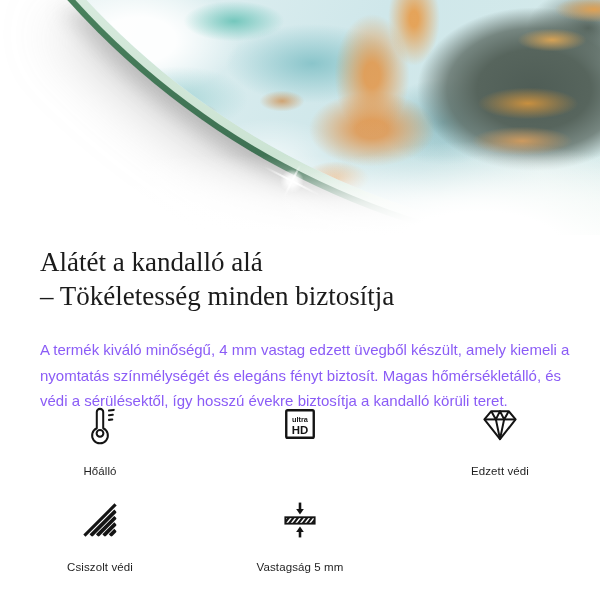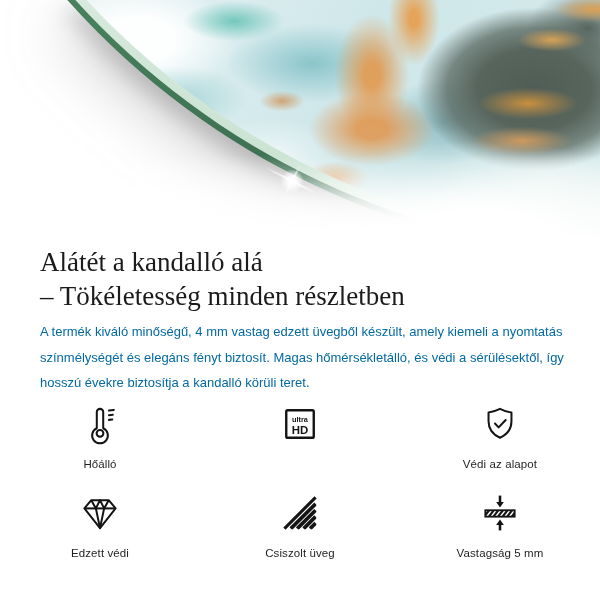--- a/index.html
+++ b/index.html
@@ -78,33 +78,33 @@
   .sparkle .ray1{width:62px;margin-left:-31px;margin-top:-1px;transform:rotate(27deg);}
   .sparkle .ray2{width:36px;margin-left:-18px;margin-top:-1px;height:1.5px;transform:rotate(-63deg);}
 
   
   .heading{
     position:absolute;left:40px;top:227px;width:540px;
     font-family:"Liberation Serif","DejaVu Serif",serif;
     font-size:27px;line-height:34px;color:#1b1b1b;font-weight:400;
   }
   .description{
-    position:absolute;left:40px;top:306px;width:532px;
-    font-size:13px;line-height:25.5px;color:#0369a1;
+    position:absolute;left:40px;top:322px;width:532px;
+    font-size:15px;line-height:25.5px;color:#8b5cf6;
   }
 
   
   .features{
     position:absolute;left:0;top:402px;width:600px;
     display:grid;grid-template-columns:200px 200px 200px;row-gap:21px;
     justify-items:center;
   }
   .feature{display:flex;flex-direction:column;align-items:center;}
   .feature .icon-box{height:44px;display:flex;align-items:center;justify-content:center;}
-  .feature .label{margin-top:12px;font-size:11.5px;color:#1f1f1f;letter-spacing:.1px;}
+  .feature .label{margin-top:19px;font-size:11.5px;color:#1f1f1f;letter-spacing:.1px;}
   .feature svg{stroke:#141414;fill:none;stroke-width:2.2;}
   .feature svg text{stroke:none;fill:#141414;font-family:"Liberation Sans",sans-serif;}
 </style>
 </head>
 <body>
 
 <div class="hero">
   <div class="shadow-wrap">
     <div class="edge-dark"></div>
   </div>
@@ -113,21 +113,21 @@
   <div class="hero-fade layer"></div>
   <div class="sparkle">
     <span class="ray ray1"></span>
     <span class="ray ray2"></span>
     <span class="glow"></span>
   </div>
 </div>
 
 <h1 class="heading">
   <span>Alátét a kandalló alá</span><br>
-  <span>– Tökéletesség minden részletben</span>
+  <span>– Tökéletesség minden biztosítja</span>
 </h1>
 
 <p class="description">A termék kiváló minőségű, 4 mm vastag edzett üvegből készült, amely kiemeli a nyomtatás színmélységét és elegáns fényt biztosít. Magas hőmérsékletálló, és védi a sérülésektől, így hosszú évekre biztosítja a kandalló körüli teret.</p>
 
 <div class="features">
 
   <div class="feature">
     <div class="icon-box">
       <svg width="44" height="44" viewBox="0 0 48 48" stroke-linecap="round" stroke-linejoin="round">
         <path d="M27.5 28.6 V11 a3.5 3.5 0 0 0 -7 0 v17.6 a8.6 8.6 0 1 0 7 0 Z"></path>
@@ -143,29 +143,20 @@
   <div class="feature">
     <div class="icon-box">
       <svg width="44" height="44" viewBox="0 0 48 48">
         <rect x="9" y="9" width="30" height="30" rx="1.5" stroke-width="2.6"></rect>
         <text x="24" y="22" text-anchor="middle" font-size="8" font-weight="700">ultra</text>
         <text x="24" y="34.5" text-anchor="middle" font-size="12.5" font-weight="700">HD</text>
       </svg>
     </div>
   </div>
 
-  <div class="feature">
-    <div class="icon-box">
-      <svg width="44" height="44" viewBox="0 0 48 48" stroke-linecap="round" stroke-linejoin="round">
-        <path d="M24 7.5 C28 9.5 32.5 10.8 36.5 11.4 V21 c0 8.6 -5 14.6 -12.5 18 C16.5 35.6 11.5 29.6 11.5 21 v-9.6 C15.5 10.8 20 9.5 24 7.5 Z"></path>
-        <path d="M18.5 23.5 l4 4.2 L30.2 19.6"></path>
-      </svg>
-    </div>
-    <div class="label">Védi az alapot</div>
-  </div>
 
   <div class="feature">
     <div class="icon-box">
       <svg width="44" height="44" viewBox="0 0 48 48" stroke-width="2" stroke-linejoin="round">
         <path d="M14.5 10 H33.5 L41 19 L24 40.5 L7 19 Z"></path>
         <path d="M7 19 H41"></path>
         <path d="M14.5 10 L19.5 19 L24 10 L28.5 19 L33.5 10"></path>
         <path d="M19.5 19 L24 40.5 L28.5 19"></path>
       </svg>
     </div>
@@ -182,21 +173,21 @@
           </defs>
         <path d="M7 41 L41 7" stroke-width="3.4"></path>
         <g clip-path="url(#triClip)" stroke-width="4">
           <line x1="14" y1="41" x2="41" y2="14"></line>
           <line x1="21" y1="41" x2="41" y2="21"></line>
           <line x1="28" y1="41" x2="41" y2="28"></line>
           <line x1="35" y1="41" x2="41" y2="35"></line>
         </g>
       </svg>
     </div>
-    <div class="label">Csiszolt üveg</div>
+    <div class="label">Csiszolt védi</div>
   </div>
 
   <div class="feature">
     <div class="icon-box">
       <svg width="44" height="44" viewBox="0 0 48 48">
         <defs>
             <clipPath id="barClip">
               <rect x="8" y="21" width="32" height="7"></rect>
             </clipPath>
           </defs>

